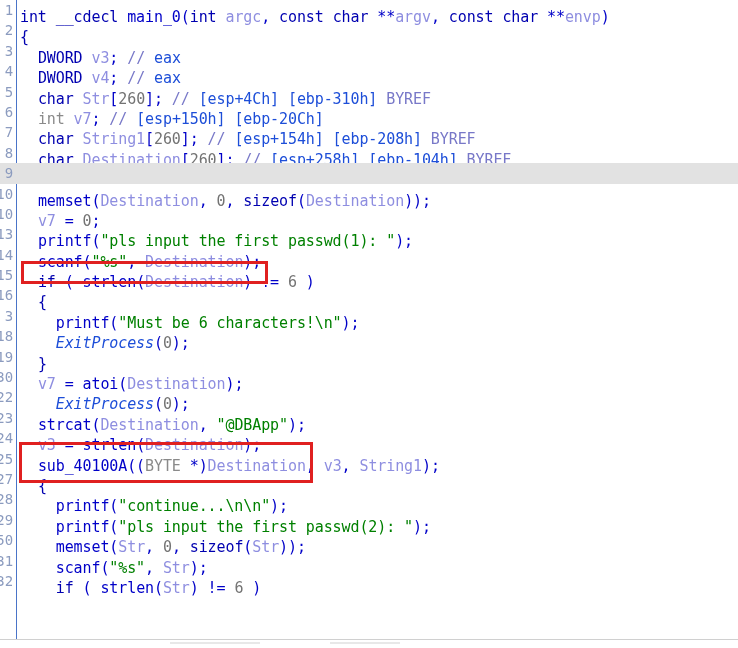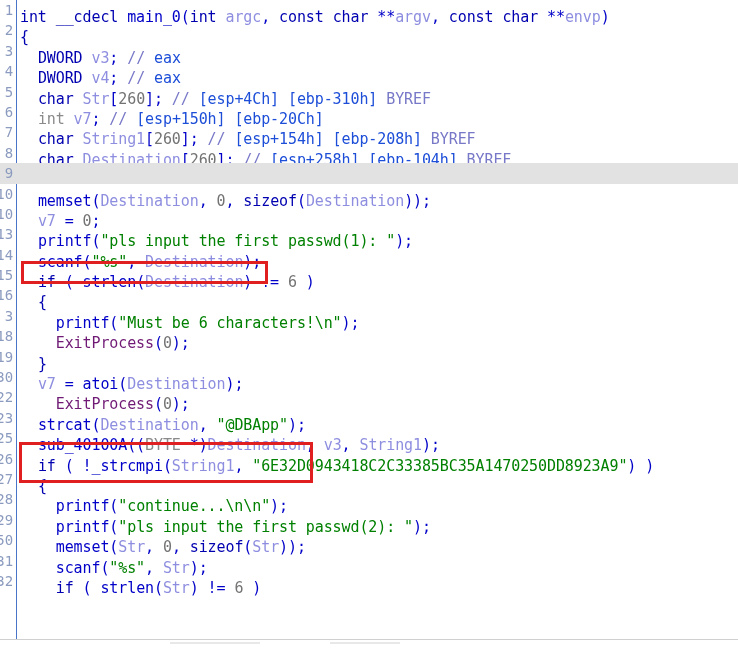--- a/index.html
+++ b/index.html
@@ -65,21 +65,21 @@
   .src {
     position: absolute;
     left: 20px;
     top: 7px;
     right: 0;
   }
   
   .kw   { color: #0000b0; }          
   .typ  { color: #8a8a8a; }          
   .fn   { color: #0000c8; font-weight: normal; }  
-  .api  { color: #701a75; }          
+  .api  { color: #1d4ed8; font-style: italic; }          
   .var  { color: #8e8ee0; }          
   .str  { color: #008000; }          
   .num  { color: #737373; }          
   .pun  { color: #0000c8; }          
   .cmt  { color: #1d4ed8; }          
   .cmt2 { color: #7878c8; }
   .brc  { color: #0000b0; }
 
   
   .annot-box {
@@ -128,22 +128,22 @@
         <div class="code-line"><div class="gutter">13</div><div class="src"><span class="pun">  </span><span class="fn">printf</span><span class="pun">(</span><span class="str">"pls input the first passwd(1): "</span><span class="pun">);</span></div></div>
         <div class="code-line"><div class="gutter">14</div><div class="src"><span class="pun">  </span><span class="fn">scanf</span><span class="pun">(</span><span class="str">"%s"</span><span class="pun">, </span><span class="var">Destination</span><span class="pun">);</span></div></div>
         <div class="code-line"><div class="gutter">15</div><div class="src"><span class="pun">  </span><span class="kw">if </span><span class="pun">( </span><span class="fn">strlen</span><span class="pun">(</span><span class="var">Destination</span><span class="pun">) != </span><span class="num">6</span><span class="pun"> )</span></div></div>
         <div class="code-line"><div class="gutter">16</div><div class="src"><span class="pun">  </span><span class="brc">{</span></div></div>
         <div class="code-line"><div class="gutter">3</div><div class="src"><span class="pun">    </span><span class="fn">printf</span><span class="pun">(</span><span class="str">"Must be 6 characters!\n"</span><span class="pun">);</span></div></div>
         <div class="code-line"><div class="gutter">18</div><div class="src"><span class="pun">    </span><span class="api">ExitProcess</span><span class="pun">(</span><span class="num">0</span><span class="pun">);</span></div></div>
         <div class="code-line"><div class="gutter">19</div><div class="src"><span class="pun">  </span><span class="brc">}</span></div></div>
         <div class="code-line"><div class="gutter">30</div><div class="src"><span class="pun">  </span><span class="var">v7</span><span class="pun"> = </span><span class="fn">atoi</span><span class="pun">(</span><span class="var">Destination</span><span class="pun">);</span></div></div>
         <div class="code-line"><div class="gutter">22</div><div class="src"><span class="pun">    </span><span class="api">ExitProcess</span><span class="pun">(</span><span class="num">0</span><span class="pun">);</span></div></div>
         <div class="code-line"><div class="gutter">23</div><div class="src"><span class="pun">  </span><span class="fn">strcat</span><span class="pun">(</span><span class="var">Destination</span><span class="pun">, </span><span class="str">"@DBApp"</span><span class="pun">);</span></div></div>
+        <div class="code-line"><div class="gutter">24</div><div class="src"><span class="pun">  </span><span class="var">v3</span><span class="pun"> = </span><span class="fn">strlen</span><span class="pun">(</span><span class="var">Destination</span><span class="pun">);</span></div></div>
         <div class="code-line"><div class="gutter">25</div><div class="src"><span class="pun">  </span><span class="fn">sub_40100A</span><span class="pun">((</span><span class="typ">BYTE </span><span class="pun">*)</span><span class="var">Destination</span><span class="pun">, </span><span class="var">v3</span><span class="pun">, </span><span class="var">String1</span><span class="pun">);</span></div></div>
-        <div class="code-line"><div class="gutter">26</div><div class="src"><span class="pun">  </span><span class="kw">if </span><span class="pun">( !</span><span class="fn">_strcmpi</span><span class="pun">(</span><span class="var">String1</span><span class="pun">, </span><span class="str">"6E32D0943418C2C33385BC35A1470250DD8923A9"</span><span class="pun">) )</span></div></div>
         <div class="code-line"><div class="gutter">27</div><div class="src"><span class="pun">  </span><span class="brc">{</span></div></div>
         <div class="code-line"><div class="gutter">28</div><div class="src"><span class="pun">    </span><span class="fn">printf</span><span class="pun">(</span><span class="str">"continue...\n\n"</span><span class="pun">);</span></div></div>
         <div class="code-line"><div class="gutter">29</div><div class="src"><span class="pun">    </span><span class="fn">printf</span><span class="pun">(</span><span class="str">"pls input the first passwd(2): "</span><span class="pun">);</span></div></div>
         <div class="code-line"><div class="gutter">50</div><div class="src"><span class="pun">    </span><span class="fn">memset</span><span class="pun">(</span><span class="var">Str</span><span class="pun">, </span><span class="num">0</span><span class="pun">, </span><span class="kw">sizeof</span><span class="pun">(</span><span class="var">Str</span><span class="pun">));</span></div></div>
         <div class="code-line"><div class="gutter">31</div><div class="src"><span class="pun">    </span><span class="fn">scanf</span><span class="pun">(</span><span class="str">"%s"</span><span class="pun">, </span><span class="var">Str</span><span class="pun">);</span></div></div>
         <div class="code-line"><div class="gutter">32</div><div class="src"><span class="pun">    </span><span class="kw">if </span><span class="pun">( </span><span class="fn">strlen</span><span class="pun">(</span><span class="var">Str</span><span class="pun">) != </span><span class="num">6</span><span class="pun"> )</span></div></div>
       </div>
   </div>
 
   <div id="annot-host">

